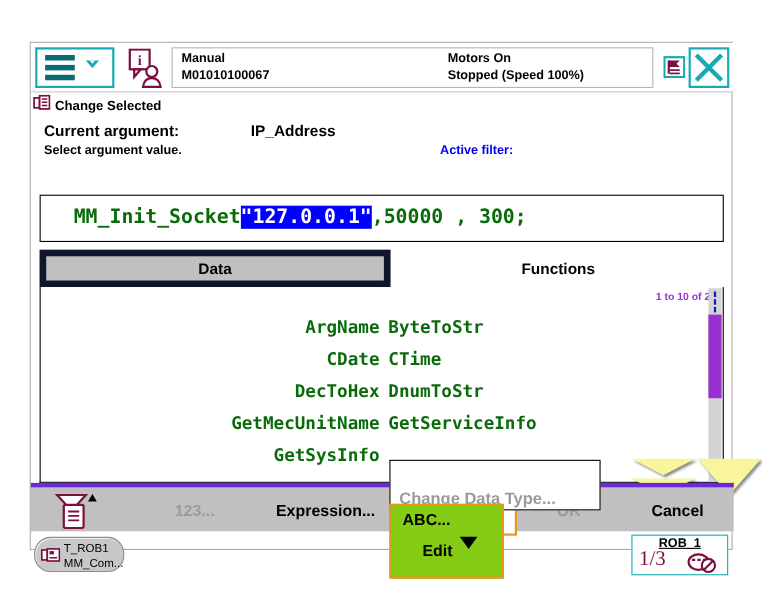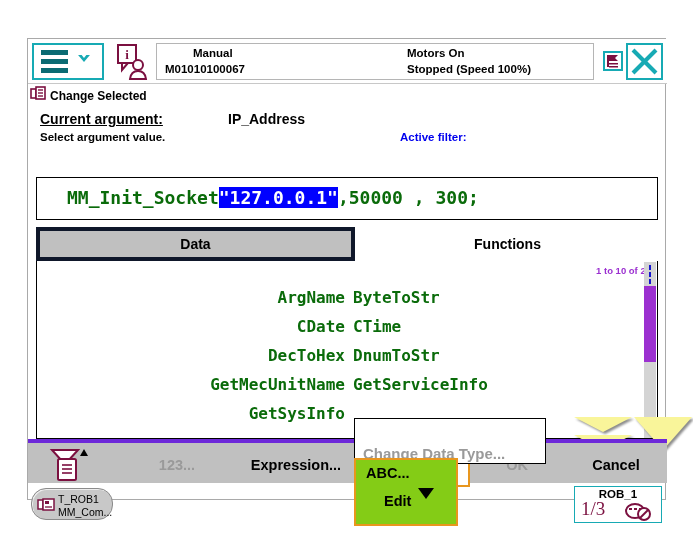--- a/index.html
+++ b/index.html
@@ -18,52 +18,52 @@
   .chev-in{position:relative;width:22px;height:14px;overflow:hidden;}
   .chev-in:after{content:"";position:absolute;left:0;top:-6px;width:0;height:0;
         border-left:11px solid transparent;border-right:11px solid transparent;border-top:13px solid #17aab4;}
   .chev-in:before{content:"";position:absolute;left:4px;top:-6px;width:0;height:0;z-index:2;
         border-left:7px solid transparent;border-right:7px solid transparent;border-top:9px solid #ffffff;}
 
   .opicon{position:absolute;left:84px;top:5px;width:38px;height:36px;}
 
   .statusfield{position:absolute;left:128px;top:4px;width:438px;height:37px;
                border:1px solid #b5b5b5;background:#ffffff;box-sizing:border-box;}
-  .st-l1{position:absolute;left:8px;top:3px;font-size:11.5px;font-weight:bold;color:#000;margin-left:28px;}
+  .st-l1{position:absolute;left:8px;top:3px;font-size:11.5px;font-weight:bold;color:#000;}
   .st-l2{position:absolute;left:8px;top:19px;font-size:11.5px;font-weight:bold;color:#000;}
   .st-r1{position:absolute;left:250px;top:3px;font-size:11.5px;font-weight:bold;color:#000;}
   .st-r2{position:absolute;left:250px;top:19px;font-size:11.5px;font-weight:bold;color:#000;}
 
   .flagicon{position:absolute;left:575px;top:12px;width:20px;height:20px;}
   .closebtn{position:absolute;left:598px;top:4px;width:37px;height:37px;border:2px solid #17aab4;
             background:#ffffff;box-sizing:border-box;}
 
   
   .crumb{position:absolute;left:2px;top:48px;height:18px;display:flex;align-items:center;gap:4px;}
   .crumb-label{font-size:12px;font-weight:bold;color:#000;}
 
   
   .arghead{position:absolute;left:0;top:70px;width:639px;height:40px;}
-  .arg-title{position:absolute;left:12px;top:2px;font-size:14px;font-weight:bold;color:#000;text-decoration:underline;}
+  .arg-title{position:absolute;left:12px;top:2px;font-size:14px;font-weight:bold;color:#000;}
   .arg-value{position:absolute;left:200px;top:2px;font-size:14px;font-weight:bold;color:#000;}
   .arg-sub{position:absolute;left:12px;top:22px;font-size:11.5px;font-weight:bold;color:#000;}
   .arg-filter{position:absolute;left:372px;top:22px;font-size:11.5px;font-weight:bold;color:#0000ee;}
 
   
   .codebox{position:absolute;left:8px;top:138px;width:622px;height:43px;background:#ffffff;
            border:1px solid #000000;box-sizing:border-box;}
   .codeline{position:absolute;left:30px;top:9px;font-family:"DejaVu Sans Mono",monospace;
             font-size:18px;font-weight:bold;color:#0a6b0a;white-space:pre;letter-spacing:0px;}
   .sel{background:#0000ff;color:#ffffff;}
 
   
   .tabrow{position:absolute;left:8px;top:188px;width:622px;height:34px;}
   .tab{position:absolute;top:0;height:34px;box-sizing:border-box;display:flex;align-items:center;
        justify-content:center;font-size:14px;font-weight:bold;color:#000;}
-  .tab.active{left:0;width:319px;background:#c0c0c0;border:4px solid #0f172a;}
+  .tab.active{left:0;width:319px;background:#c0c0c0;border:6px solid #0f172a;}
   .tab.inactive{left:321px;width:301px;background:#ffffff;}
 
   
   .listpanel{position:absolute;left:8px;top:222px;width:622px;height:178px;background:#ffffff;
              border-left:1px solid #000;border-right:1px solid #000;border-bottom:1px solid #000;
              box-sizing:border-box;overflow:hidden;}
   .count{position:absolute;right:6px;top:4px;font-size:9.5px;color:#9b30d0;font-weight:bold;white-space:nowrap;}
   .col{position:absolute;top:22px;}
   .col.left{left:8px;width:300px;text-align:right;}
   .col.right{left:316px;width:280px;}
@@ -110,21 +110,21 @@
   
   .taskbar{position:absolute;left:27px;top:484px;width:639px;height:40px;}
   .task-btn{position:absolute;left:4px;top:4px;width:82px;height:32px;background:#c8c8c8;
             border:1px solid #8b8b8b;border-radius:15px;box-sizing:border-box;
             box-shadow:inset 1px 1px 0 #eee;}
   .task-l1{position:absolute;left:26px;top:4px;font-size:10.5px;color:#000;}
   .task-l2{position:absolute;left:26px;top:17px;font-size:10.5px;color:#000;}
   .robbox{position:absolute;left:547px;top:2px;width:88px;height:37px;background:#ffffff;
           border:1px solid #17aab4;box-sizing:border-box;}
   .rob-label{position:absolute;left:0;top:1px;width:86px;text-align:center;font-size:11.5px;
-             font-weight:bold;color:#000;}
+             font-weight:bold;color:#000;text-decoration:underline;}
   .rob-frac{position:absolute;left:6px;top:11px;font-size:19px;color:#7b1040;font-weight:500;
             font-family:"Liberation Serif",serif;}
 </style>
 </head>
 <body>
 
 <div id="app">
 
   <div class="topbar">
 

